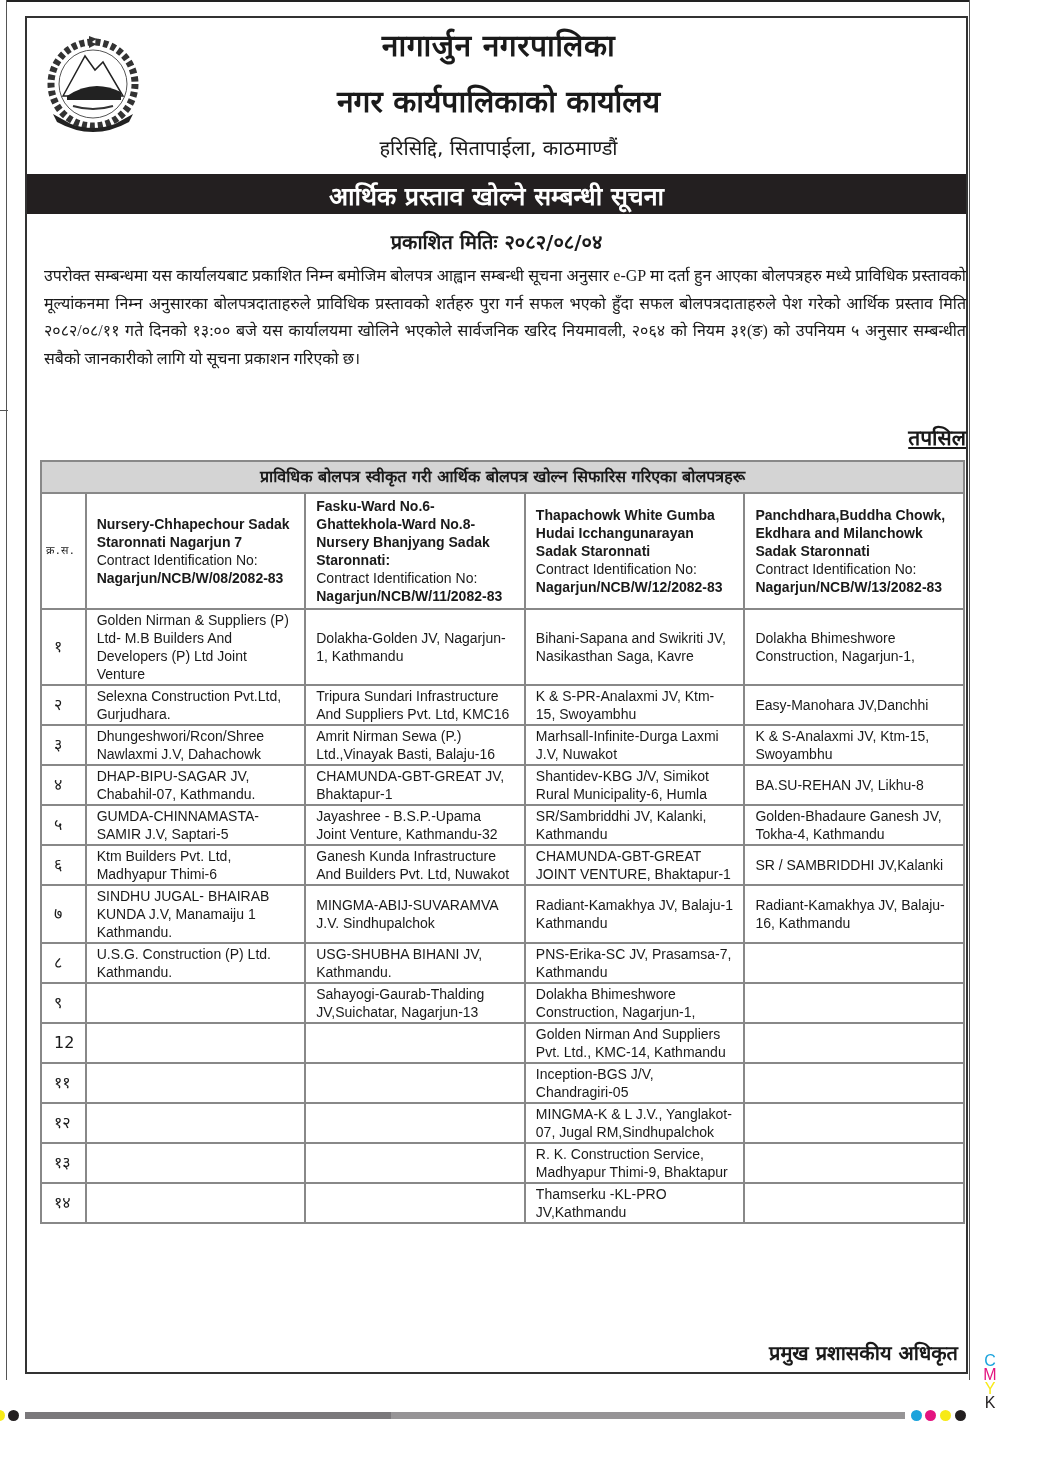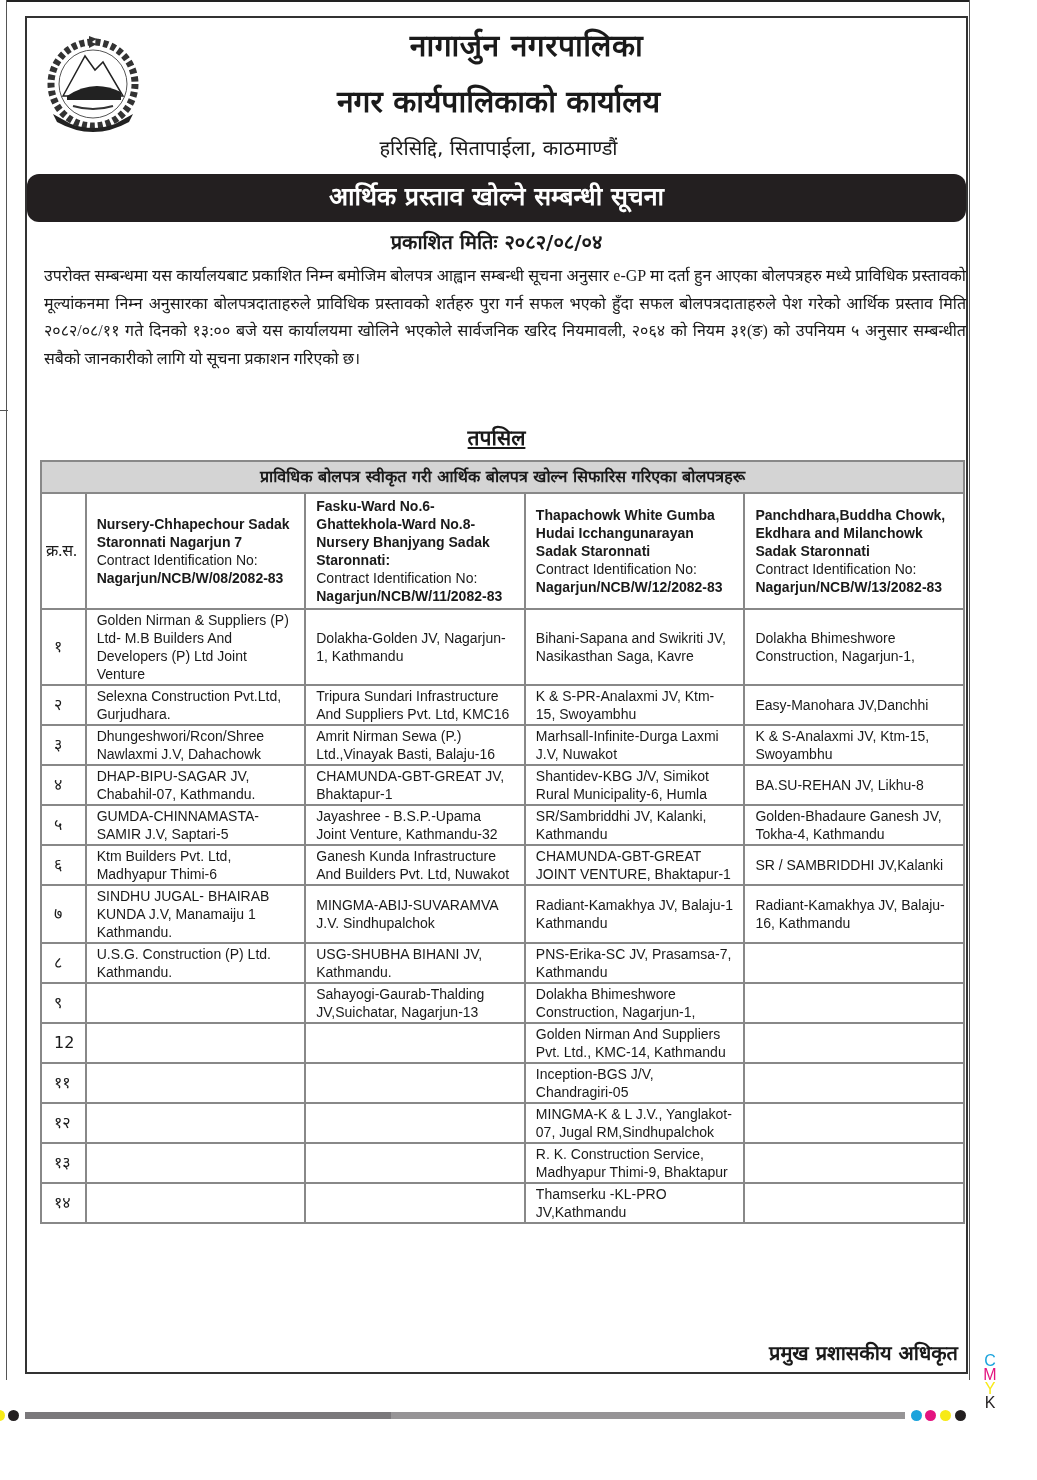--- a/index.html
+++ b/index.html
@@ -9,41 +9,41 @@
   .page-frame-left { position: absolute; left: 6px; top: 0; width: 1px; height: 1380px; background: #555; }
   .page-frame-right { position: absolute; left: 969px; top: 0; width: 1px; height: 1380px; background: #555; }
   .left-tick { position: absolute; left: 0; top: 410px; width: 8px; height: 1px; background: #555; }
 
   .notice { position: absolute; left: 25px; top: 16px; width: 943px; height: 1358px;
             border: 2px solid #333; box-sizing: border-box; background: #fff; }
 
   .emblem { position: absolute; left: 16px; top: 8px; width: 100px; height: 120px; }
 
   .header-text { position: absolute; left: 0; width: 943px; text-align: center; }
-  .org-title { top: 6px; font-size: 30px; font-weight: bold; letter-spacing: 0.5px; margin-left: 28px; }
+  .org-title { top: 6px; font-size: 30px; font-weight: bold; letter-spacing: 0.5px; }
   .office-title { top: 62px; font-size: 30px; font-weight: bold; }
   .address { top: 116px; font-size: 20px; }
 
-  .banner { position: absolute; left: 0; top: 156px; width: 939px; height: 48px; background: #231f20;
-            color: #fff; text-align: center; font-size: 25px; font-weight: bold; line-height: 46px; border-radius: 12px; }
+  .banner { position: absolute; left: 0; top: 156px; width: 939px; height: 40px; background: #231f20;
+            color: #fff; text-align: center; font-size: 25px; font-weight: bold; line-height: 46px; }
   .pub-date { position: absolute; left: 0; top: 210px; width: 939px; text-align: center; font-size: 20px; font-weight: bold; }
 
   .body-para { position: absolute; left: 17px; top: 244px; width: 922px; font-family: Liberation Serif, serif;
                font-size: 16px; line-height: 27.6px; text-align: justify; }
 
-  .tapasil { position: absolute; left: 0; top: 405px; width: 939px; text-align: center; font-size: 21px;
+  .tapasil { position: absolute; left: 0; top: 405px; width: 939px; text-align: right; font-size: 21px;
              font-weight: bold; text-decoration: underline; }
 
   table.bids { position: absolute; left: 13px; top: 442px; width: 925px; border-collapse: collapse;
                font-family: "Liberation Sans", sans-serif; font-size: 14px; line-height: 18px; }
   table.bids td, table.bids th { border: 2px solid #888; vertical-align: middle; padding: 1px 10px; text-align: left; }
   table.bids .caption-row th { background: #d4d4d4; text-align: center; font-family: "DejaVu Sans", sans-serif;
                 font-size: 16px; font-weight: bold; height: 26px; padding: 2px 10px; }
   table.bids .head-row th { font-weight: normal; height: 112px; vertical-align: middle; }
-  table.bids .sn-head { width: 34px; font-family: Liberation Serif, serif; font-weight: bold; font-size: 16px; text-align: left; padding: 0 4px; }
+  table.bids .sn-head { width: 34px; font-family: Liberation Mono, monospace; font-weight: bold; font-size: 11px; text-align: left; padding: 0 4px; }
   table.bids .col { width: 196px; }
   .pkg-name { font-weight: bold; display: block; }
   .cid-label { display: block; }
   .cid-value { font-weight: bold; display: block; }
   table.bids td.sn { font-family: "DejaVu Sans", sans-serif; font-size: 16px; text-align: left; padding-left: 12px; }
 
   .signatory { position: absolute; right: 8px; bottom: 6px; font-size: 20px; font-weight: bold; }
 
   .cmyk-letters { position: absolute; left: 983px; top: 1354px; width: 14px; font-family: "Liberation Sans", sans-serif;
                   font-size: 16px; line-height: 14px; text-align: center; }

